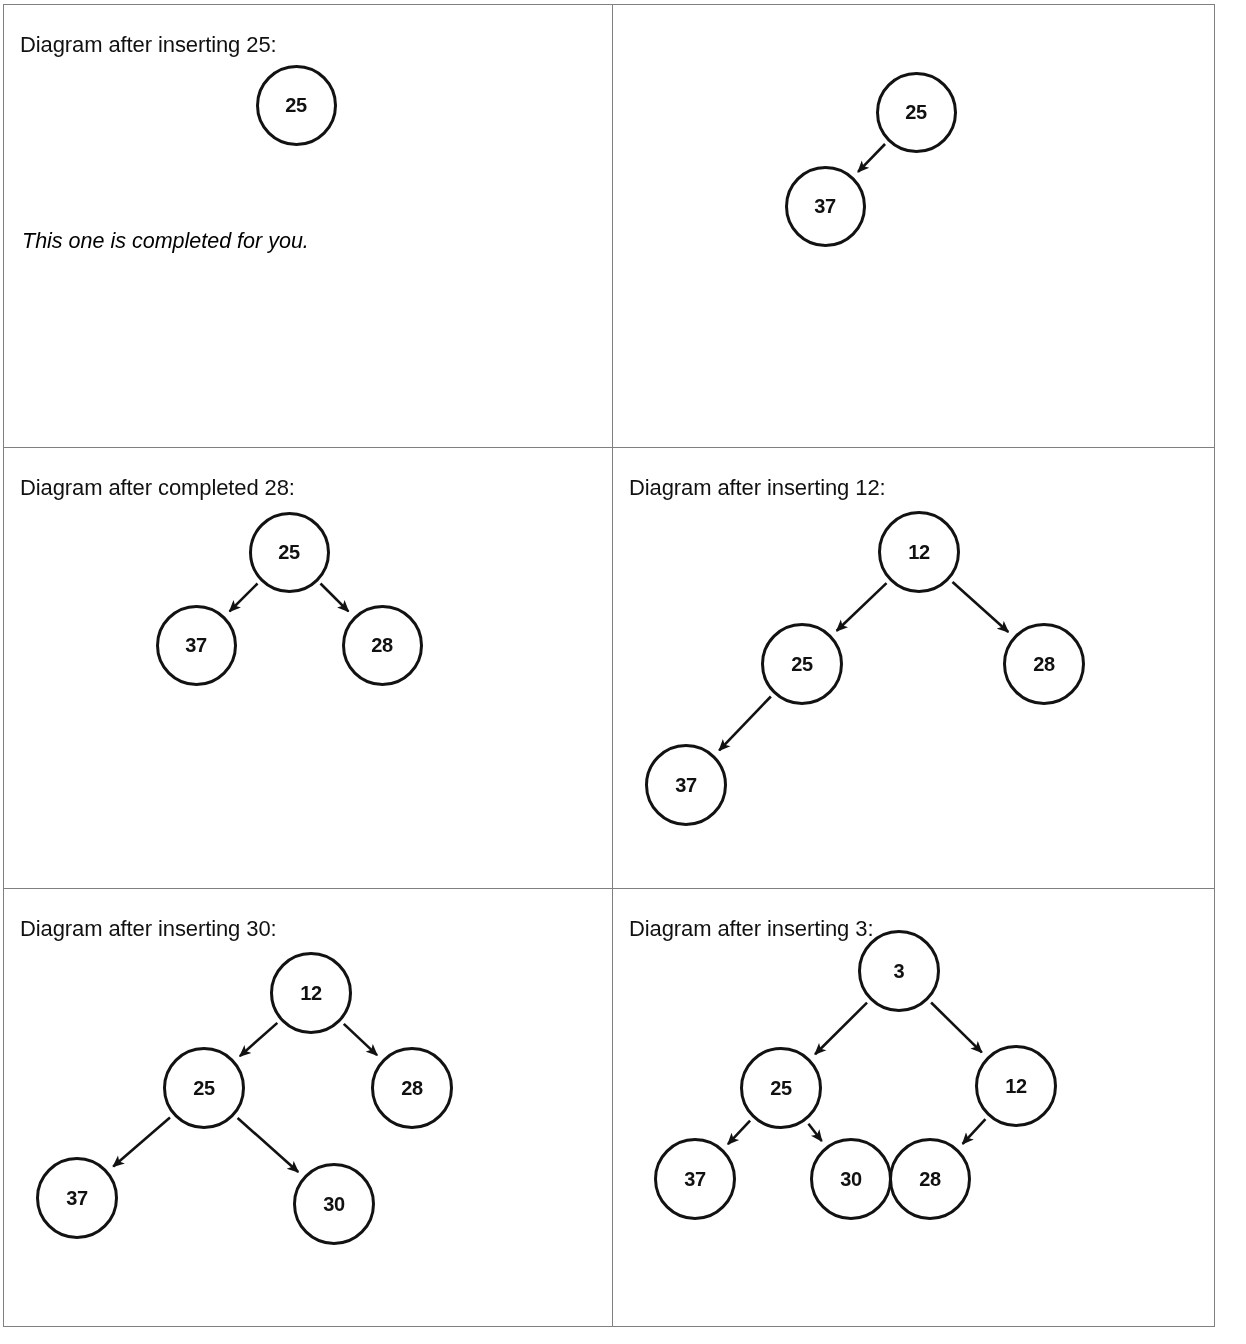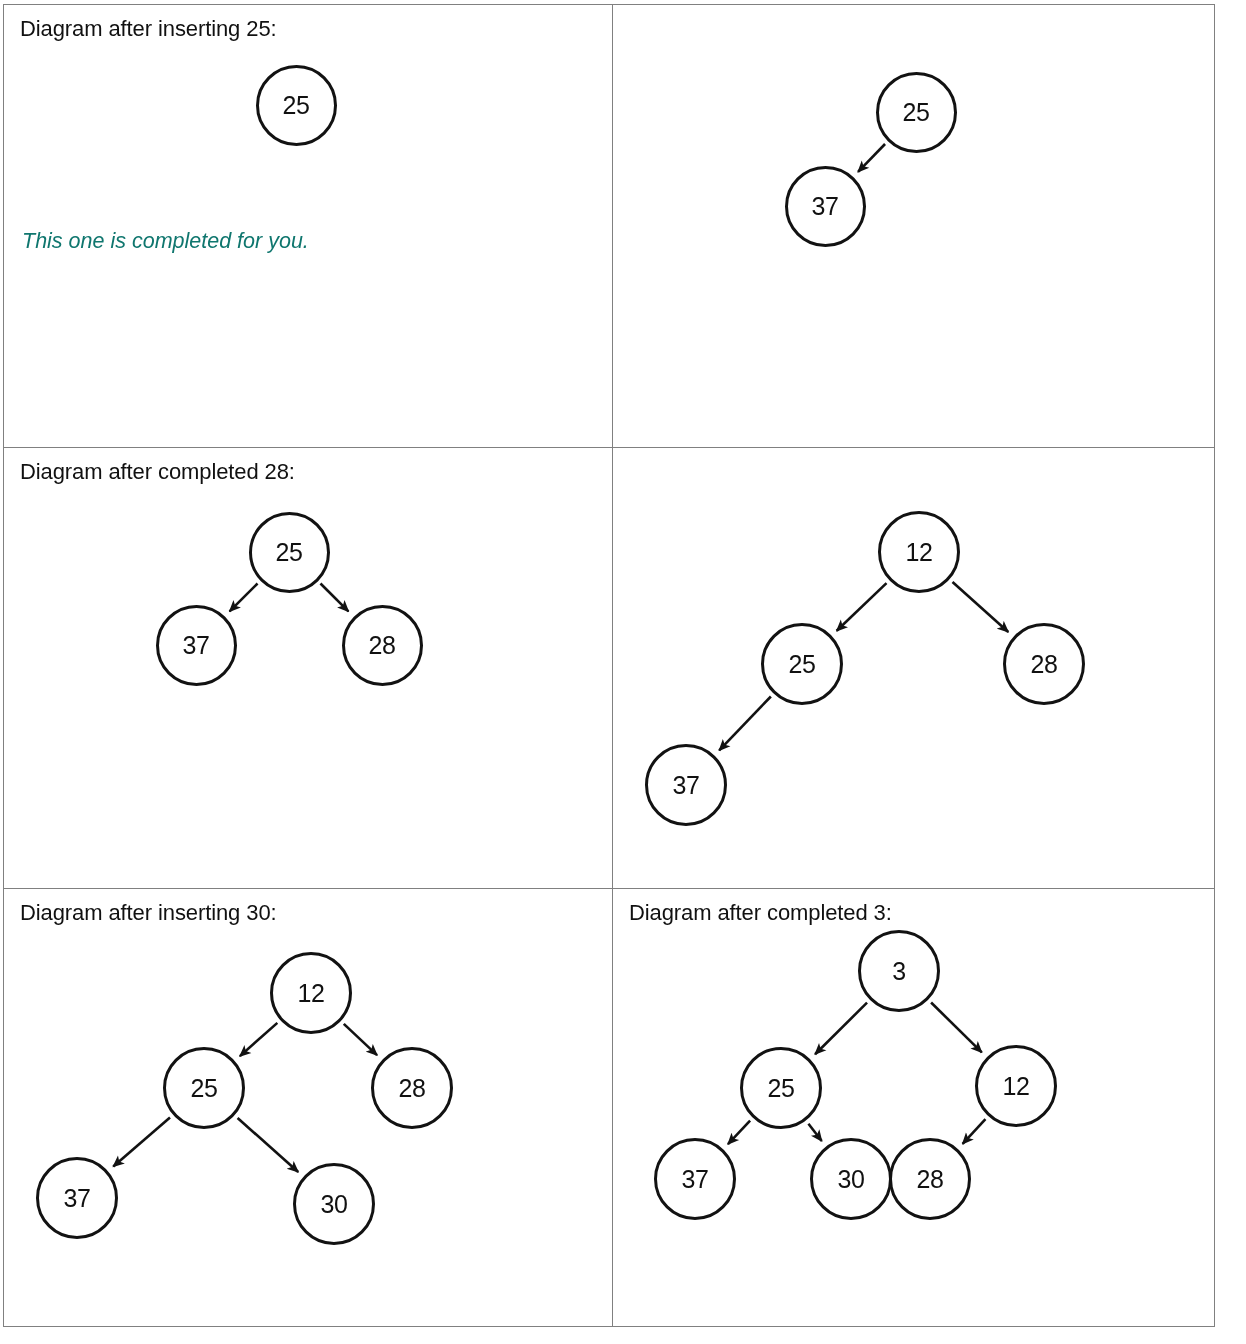--- a/index.html
+++ b/index.html
@@ -37,57 +37,57 @@
     box-sizing: border-box;
     border-right: 1.4px solid #808080;
     border-bottom: 1.4px solid #808080;
     overflow: hidden;
   }
   .cell.col2 { border-right: none; }
   .cell.row3 { border-bottom: none; }
   .cell-title {
     position: absolute;
     left: 16px;
-    top: 10px;
+    top: 26px;
     font-size: 22px;
     line-height: 28px;
     letter-spacing: -0.1px;
     color: #111111;
     white-space: nowrap;
   }
   .cell-note {
     position: absolute;
     left: 18px;
     top: 222px;
     font-size: 21.5px;
     font-style: italic;
     line-height: 28px;
-    color: #0f766e;
+    color: #000000;
     white-space: nowrap;
   }
   .canvas {
     position: absolute;
     left: 0;
     top: 0;
     width: 100%;
     height: 100%;
   }
   .node {
     position: absolute;
     border: 3px solid #121212;
     border-radius: 50%;
     background: #ffffff;
     display: flex;
     align-items: center;
     justify-content: center;
     box-sizing: border-box;
   }
   .node-label {
-    font-size: 25px;
-    font-weight: 400;
+    font-size: 20px;
+    font-weight: 700;
     color: #111111;
     line-height: 1;
     letter-spacing: -0.3px;
     user-select: none;
   }
   svg.edges {
     position: absolute;
     left: 0;
     top: 0;
     width: 100%;
@@ -155,20 +155,21 @@
           <div class="node" style="left: 151.5px; top: 156.5px; width: 81px; height: 81px;">
             <span class="node-label">37</span>
           </div>
           <div class="node" style="left: 337.5px; top: 156.5px; width: 81px; height: 81px;">
             <span class="node-label">28</span>
           </div>
         </div>
     </div>
 
     <div class="cell row2 col2">
+      <div class="cell-title">Diagram after inserting 12:</div>
       <div class="canvas">
           <svg class="edges">
             <defs>
               <marker id="arrow-3" viewBox="0 0 10 10" refX="9" refY="5" markerWidth="4.6" markerHeight="4.6" orient="auto-start-reverse" markerUnits="strokeWidth">
                 <path d="M 0 0.6 L 10 5 L 0 9.4 L 2.4 5 Z" fill="#121212"></path>
               </marker>
             </defs>
             <line x1="273.49318677750915" y1="135.11763317024764" x2="223.6739341039902" y2="182.80785795173585" stroke="#121212" stroke-width="2.6" marker-end="url(#arrow-3)"></line>
             <line x1="339.51481387567856" y1="134.02927323260798" x2="395.25086519927623" y2="183.9687752185515" stroke="#121212" stroke-width="2.6" marker-end="url(#arrow-3)"></line>
             <line x1="157.85842831075763" y1="248.48388081377868" x2="106.21767646852518" y2="302.35052713196944" stroke="#121212" stroke-width="2.6" marker-end="url(#arrow-3)"></line>
@@ -214,21 +215,21 @@
           <div class="node" style="left: 32px; top: 268px; width: 82px; height: 82px;">
             <span class="node-label">37</span>
           </div>
           <div class="node" style="left: 289px; top: 274px; width: 82px; height: 82px;">
             <span class="node-label">30</span>
           </div>
         </div>
     </div>
 
     <div class="cell row3 col2">
-      <div class="cell-title">Diagram after completed 3:</div>
+      <div class="cell-title">Diagram after inserting 3:</div>
       <div class="canvas">
           <svg class="edges">
             <defs>
               <marker id="arrow-5" viewBox="0 0 10 10" refX="9" refY="5" markerWidth="4.6" markerHeight="4.6" orient="auto-start-reverse" markerUnits="strokeWidth">
                 <path d="M 0 0.6 L 10 5 L 0 9.4 L 2.4 5 Z" fill="#121212"></path>
               </marker>
             </defs>
             <line x1="254.0450807348128" y1="113.68411486463475" x2="202.08524721619966" y2="165.20361081105625" stroke="#121212" stroke-width="2.6" marker-end="url(#arrow-5)"></line>
             <line x1="318.09292132723886" y1="113.54432438147407" x2="368.7675505842786" y2="163.352720659761" stroke="#121212" stroke-width="2.6" marker-end="url(#arrow-5)"></line>
             <line x1="137.0913892080505" y1="231.70562304729543" x2="114.96918484474617" y2="255.1140020828849" stroke="#121212" stroke-width="2.6" marker-end="url(#arrow-5)"></line>

